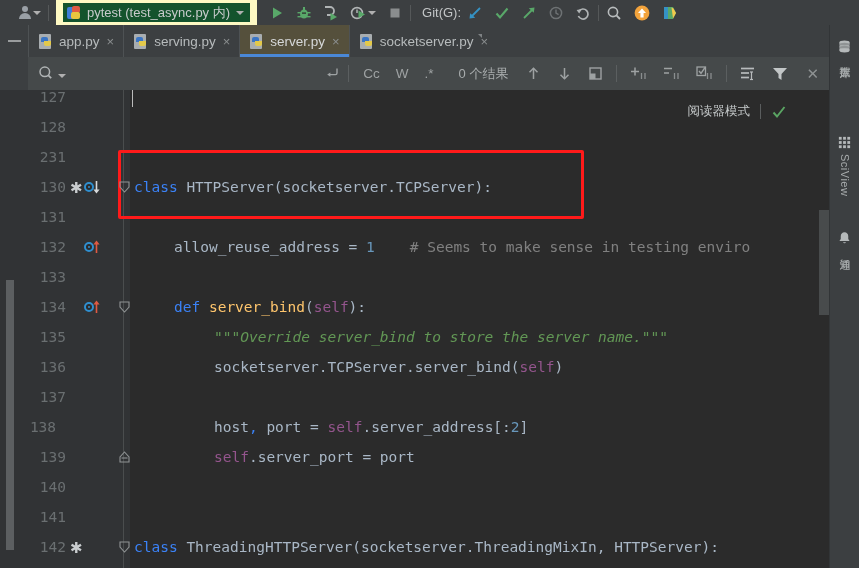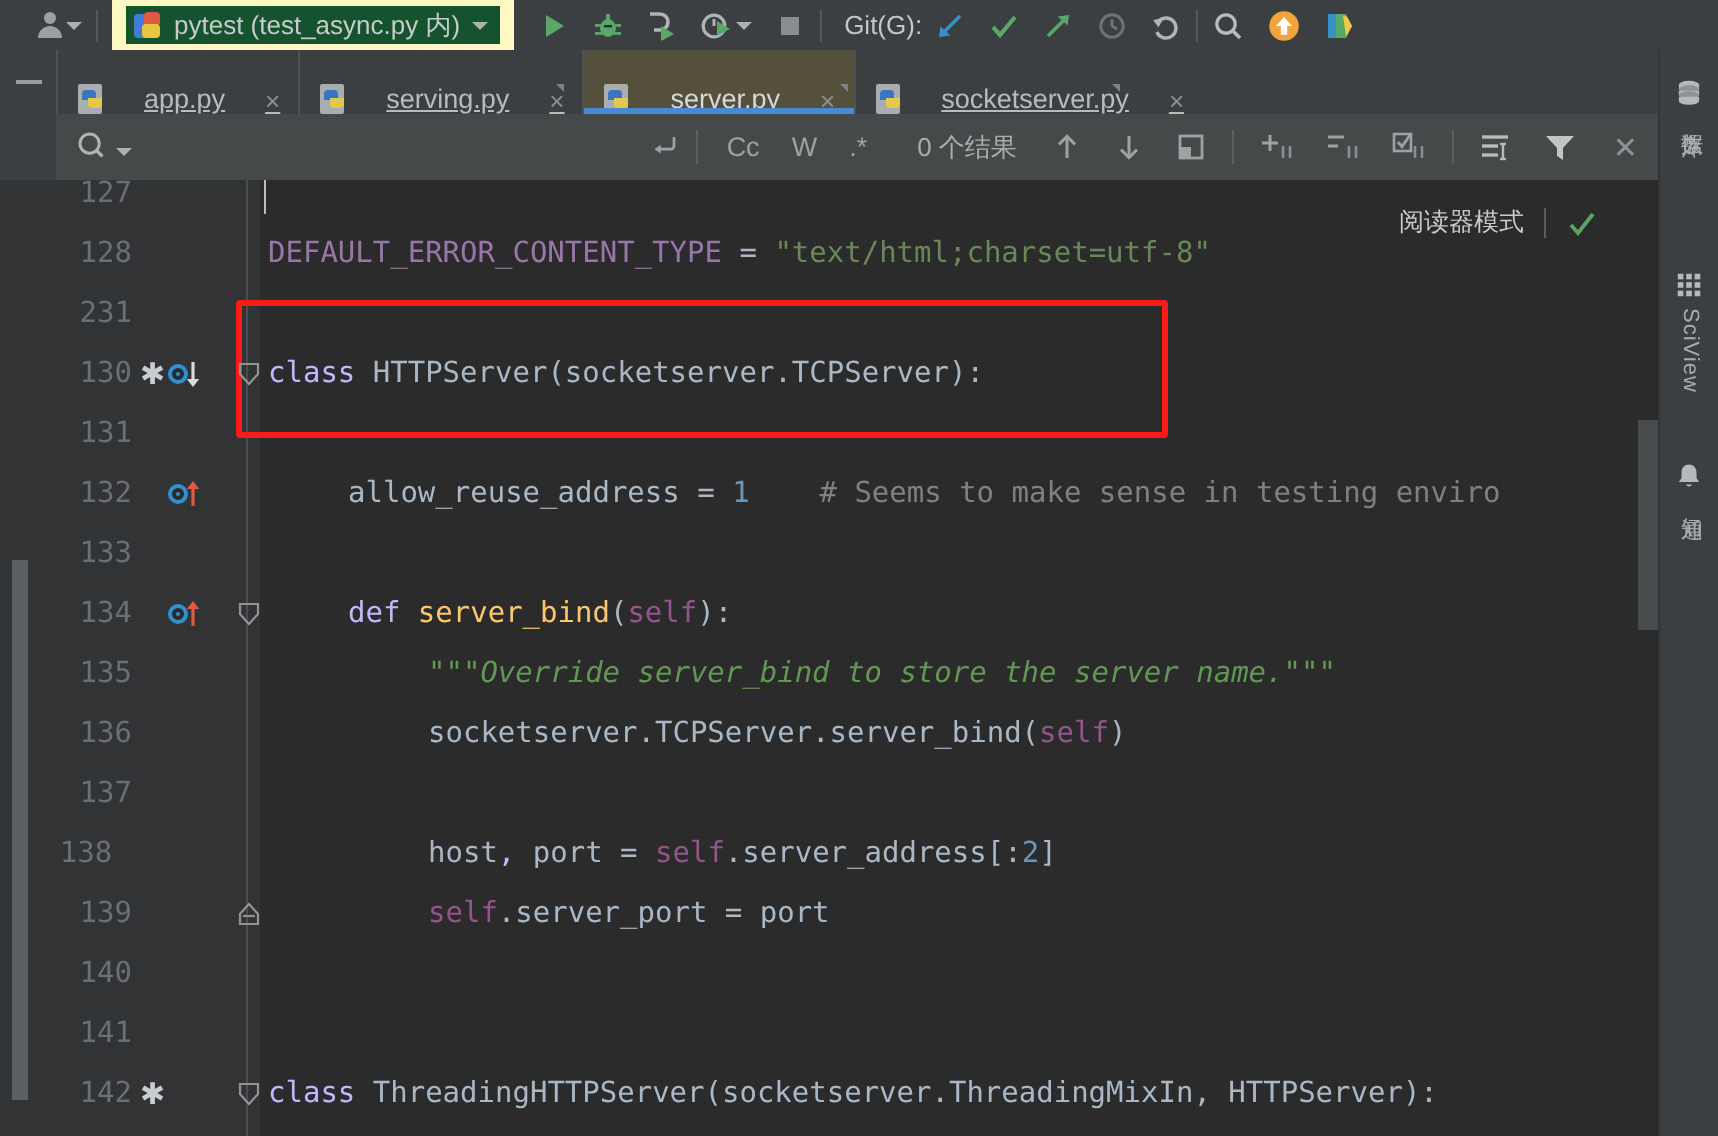--- a/index.html
+++ b/index.html
@@ -40,22 +40,22 @@
 
   
   .tabbar{
     position:absolute;left:0;top:25px;width:859px;height:32px;
     background:#3c3f41;display:flex;align-items:stretch;
   }
   .collapse-btn{width:28px;display:flex;align-items:center;justify-content:center;}
   .collapse-btn .dash{width:13px;height:2px;background:#9a9d9e;}
   .tabsep{width:1px;background:#4e5254;}
   .tab{
-    display:flex;align-items:flex-end;gap:19px;padding:0 8px 0 10px;
-    position:relative;background:#3c3f41;cursor:default;text-decoration:underline;
+    display:flex;align-items:center;gap:6px;padding:0 8px 0 10px;
+    position:relative;background:#3c3f41;cursor:default;
   }
   .tab .tname{font-size:13.5px;color:#b7bbbc;white-space:nowrap;}
   .tab.active{background:#55503c;}
   .tab.active .tname{color:#d6d8d9;}
   .tab.active::after{content:"";position:absolute;left:0;right:0;bottom:0;height:3px;background:#4a88d6;}
   .tab .x{font-size:13px;color:#8b8f90;line-height:1;padding:0 1px;}
   .pyfile-ico{width:14px;height:15px;position:relative;flex:none;}
   .pyfile-ico .pg{position:absolute;left:0;top:0;width:12px;height:15px;background:#a8adb0;border-radius:1px;}
   .pyfile-ico .fold{position:absolute;right:2px;top:0;width:0;height:0;border-left:4px solid transparent;border-top:4px solid #7e8284;}
   .pyfile-ico .s1{position:absolute;left:2px;top:3px;width:7px;height:5px;background:#3a75c4;border-radius:2px 2px 0 0;}
@@ -90,21 +90,21 @@
     background:#2b2b2b;overflow:hidden;
   }
   .left-scroll{
     position:absolute;left:0;top:0;width:20px;height:478px;background:#313335;
   }
   .left-scroll .thumb{position:absolute;left:6px;top:190px;width:8px;height:270px;background:#5c5f61;border-radius:0;}
   .gutter{
     position:absolute;left:20px;top:0;width:110px;height:478px;background:#313335;
   }
   .code-area{
-    position:absolute;left:130px;top:0;right:4px;height:478px;background:#2b2b2b;
+    position:absolute;left:130px;top:0;right:16px;height:478px;background:#2b2b2b;
   }
   .lnum{
     position:absolute;width:46px;text-align:right;left:0;
     font-family:"DejaVu Sans Mono","Liberation Mono",monospace;
     font-size:14.5px;color:#6a6f71;height:30px;line-height:30px;
   }
   .gut-marks{position:absolute;left:50px;width:58px;height:30px;display:flex;align-items:center;gap:3px;}
   .star{color:#c9cdcf;font-size:15px;line-height:1;display:inline-block;width:11px;text-align:center;}
   .ovr{width:14px;height:16px;position:relative;display:inline-block;}
   .ovr .circ{position:absolute;left:0;top:3px;width:10px;height:10px;border-radius:50%;border:2px solid #2f8fd0;background:#2b2b2b;box-sizing:border-box;}
@@ -114,21 +114,21 @@
   .fold{
     position:absolute;left:118px;width:12px;height:30px;display:flex;align-items:center;justify-content:center;
   }
   .vrail{position:absolute;left:123px;top:0;width:1px;background:#4a4d4e;}
 
   .code{
     position:absolute;left:0;height:30px;line-height:30px;
     font-family:"DejaVu Sans Mono","Liberation Mono",monospace;
     font-size:14.5px;white-space:pre;color:#a9b7c6;
   }
-  .kw{color:#c4b5fd;}
+  .kw{color:#3b82f6;}
   .fn{color:#ffc66d;}
   .slf{color:#94558d;}
   .str{color:#6a8759;}
   .num{color:#6897bb;}
   .cmt{color:#808080;}
   .doc{color:#629755;font-style:italic;}
   .const{color:#9876aa;}
   .plain{color:#a9b7c6;}
 
   .caret-line{
@@ -491,21 +491,20 @@
     <div class="code-area">
       <div class="readermode">
         <span class="txt">阅读器模式</span>
         <span class="rm-sep"></span>
         <svg style="width:16px;height:16px;" viewBox="0 0 16 16">
           <polyline points="2.5,8.5 6,12.5 13.5,3" stroke="#5aa563" stroke-width="1.9" fill="none"></polyline>
         </svg>
       </div>
     <div class="code" style="top: -8px; left: 4px;"></div>
         <div class="caret-line" style="top: -2px;"></div>
-        <div class="code" style="top: 22px; left: 4px;"><span class="const">DEFAULT_ERROR_CONTENT_TYPE</span><span class="plain"> = </span><span class="str">"text/html;charset=utf-8"</span></div>
         <div class="code" style="top: 52px; left: 4px;"></div>
         <div class="code" style="top: 82px; left: 4px;"><span class="kw">class </span><span class="plain">HTTPServer(socketserver.TCPServer):</span></div>
         <div class="code" style="top: 112px; left: 4px;"></div>
         <div class="code" style="top: 142px; left: 44px;"><span class="plain">allow_reuse_address</span><span class="plain"> = </span><span class="num">1</span><span class="plain">    </span><span class="cmt"># Seems to make sense in testing enviro</span></div>
         <div class="code" style="top: 172px; left: 44px;"></div>
         <div class="code" style="top: 202px; left: 44px;"><span class="kw">def </span><span class="fn">server_bind</span><span class="plain">(</span><span class="slf">self</span><span class="plain">):</span></div>
         <div class="code" style="top: 232px; left: 84px;"><span class="doc">"""Override server_bind to store the server name."""</span></div>
         <div class="code" style="top: 262px; left: 84px;"><span class="plain">socketserver.TCPServer.server_bind(</span><span class="slf">self</span><span class="plain">)</span></div>
         <div class="code" style="top: 292px; left: 84px; margin-top: 30px;"><span class="plain">host</span><span class="kw">,</span><span class="plain"> port = </span><span class="slf">self</span><span class="plain">.server_address[:</span><span class="num">2</span><span class="plain">]</span></div>
         <div class="code" style="top: 352px; left: 84px;"><span class="slf">self</span><span class="plain">.server_port = port</span></div>

